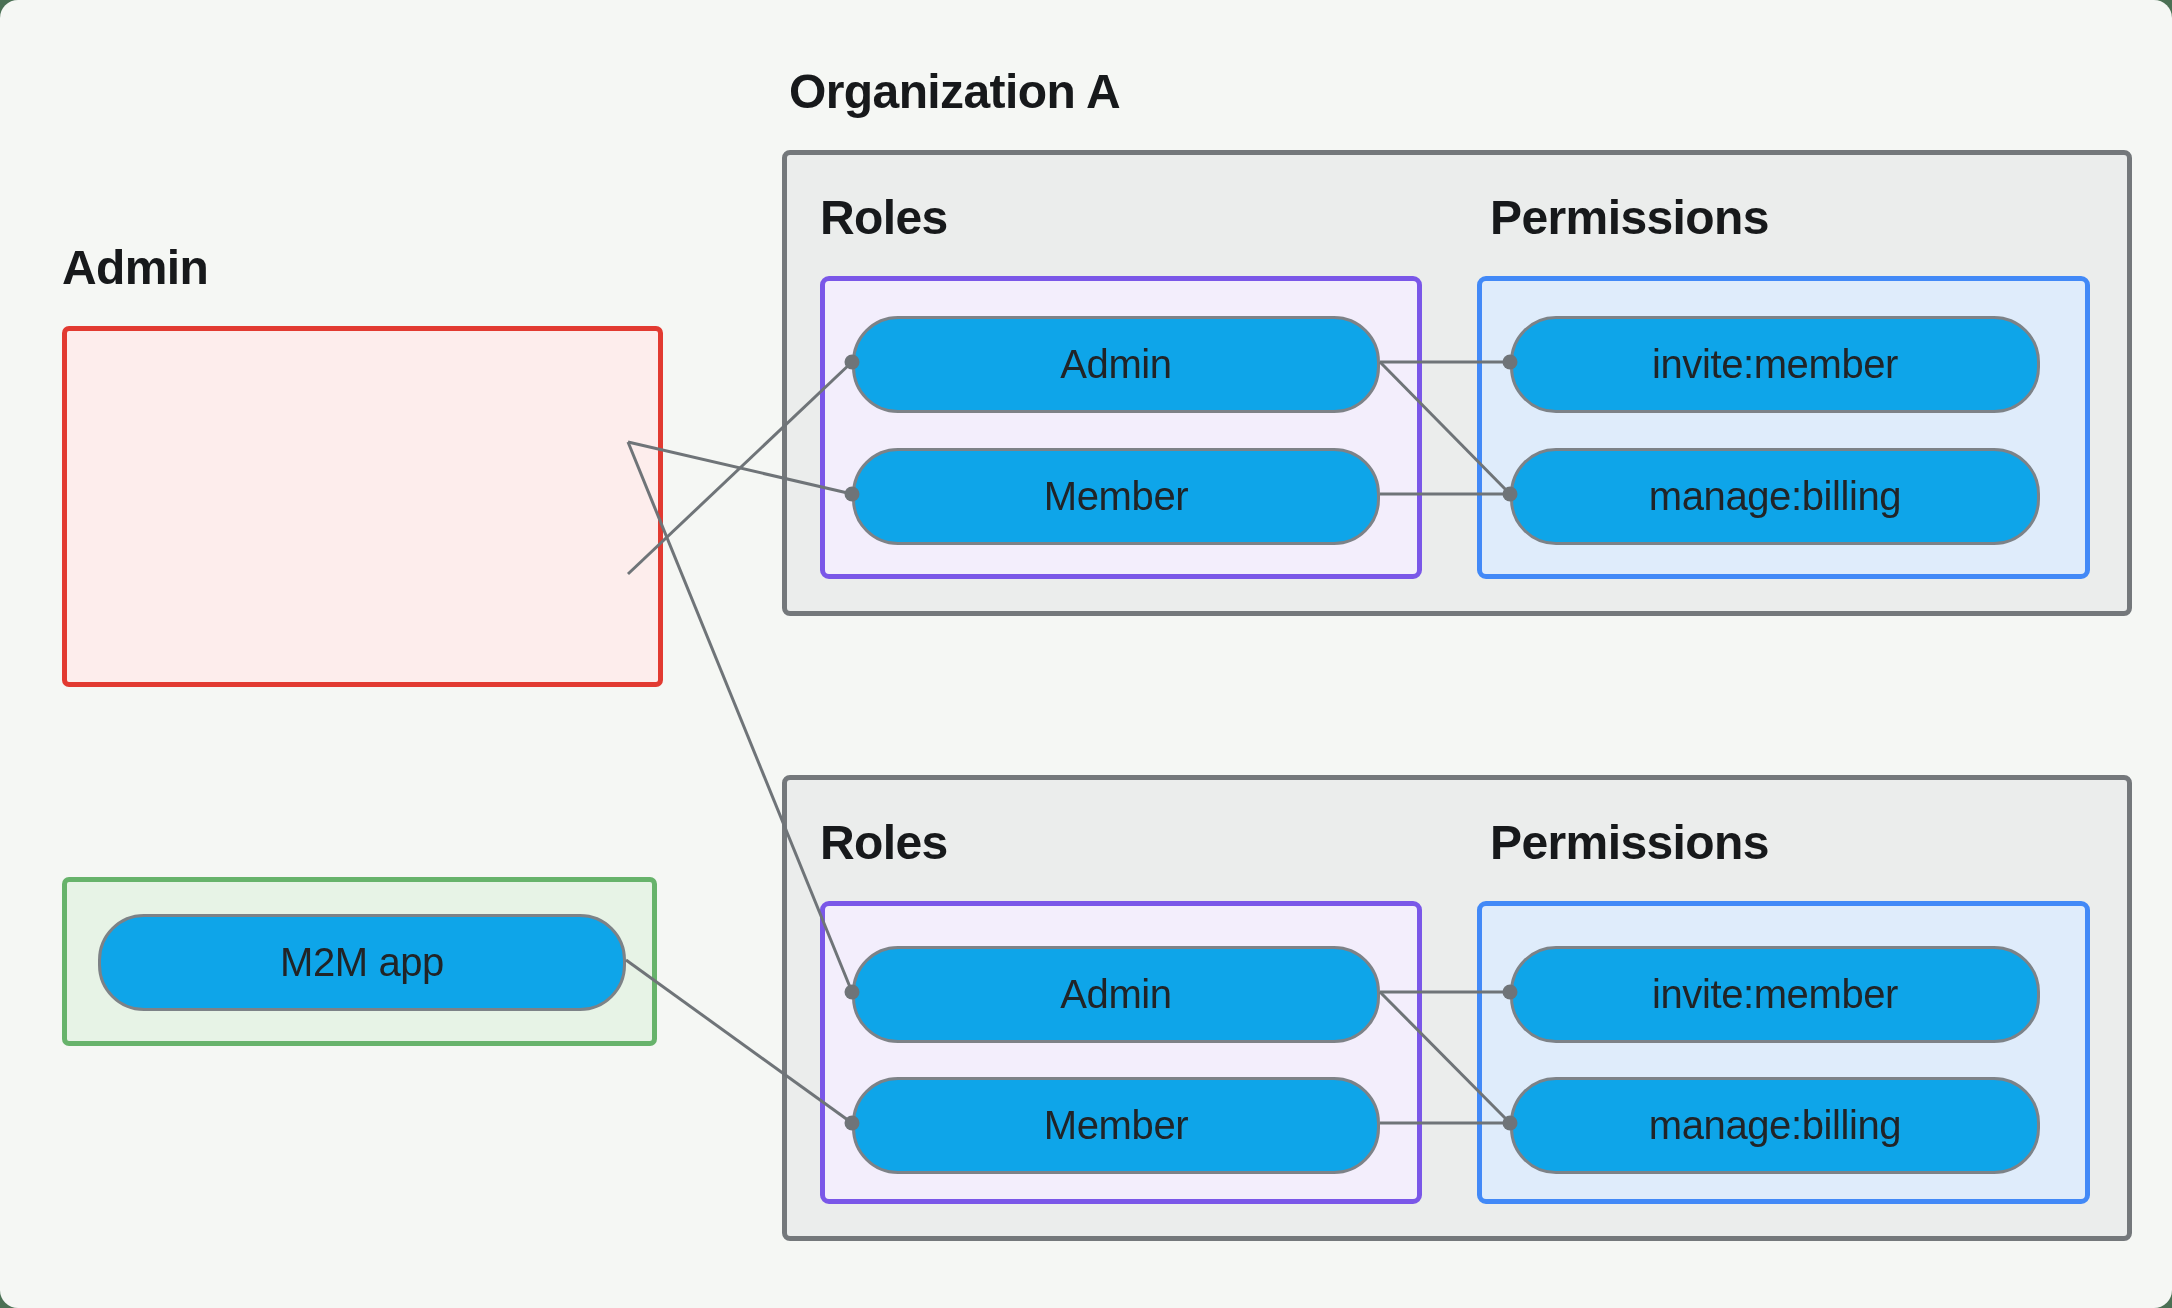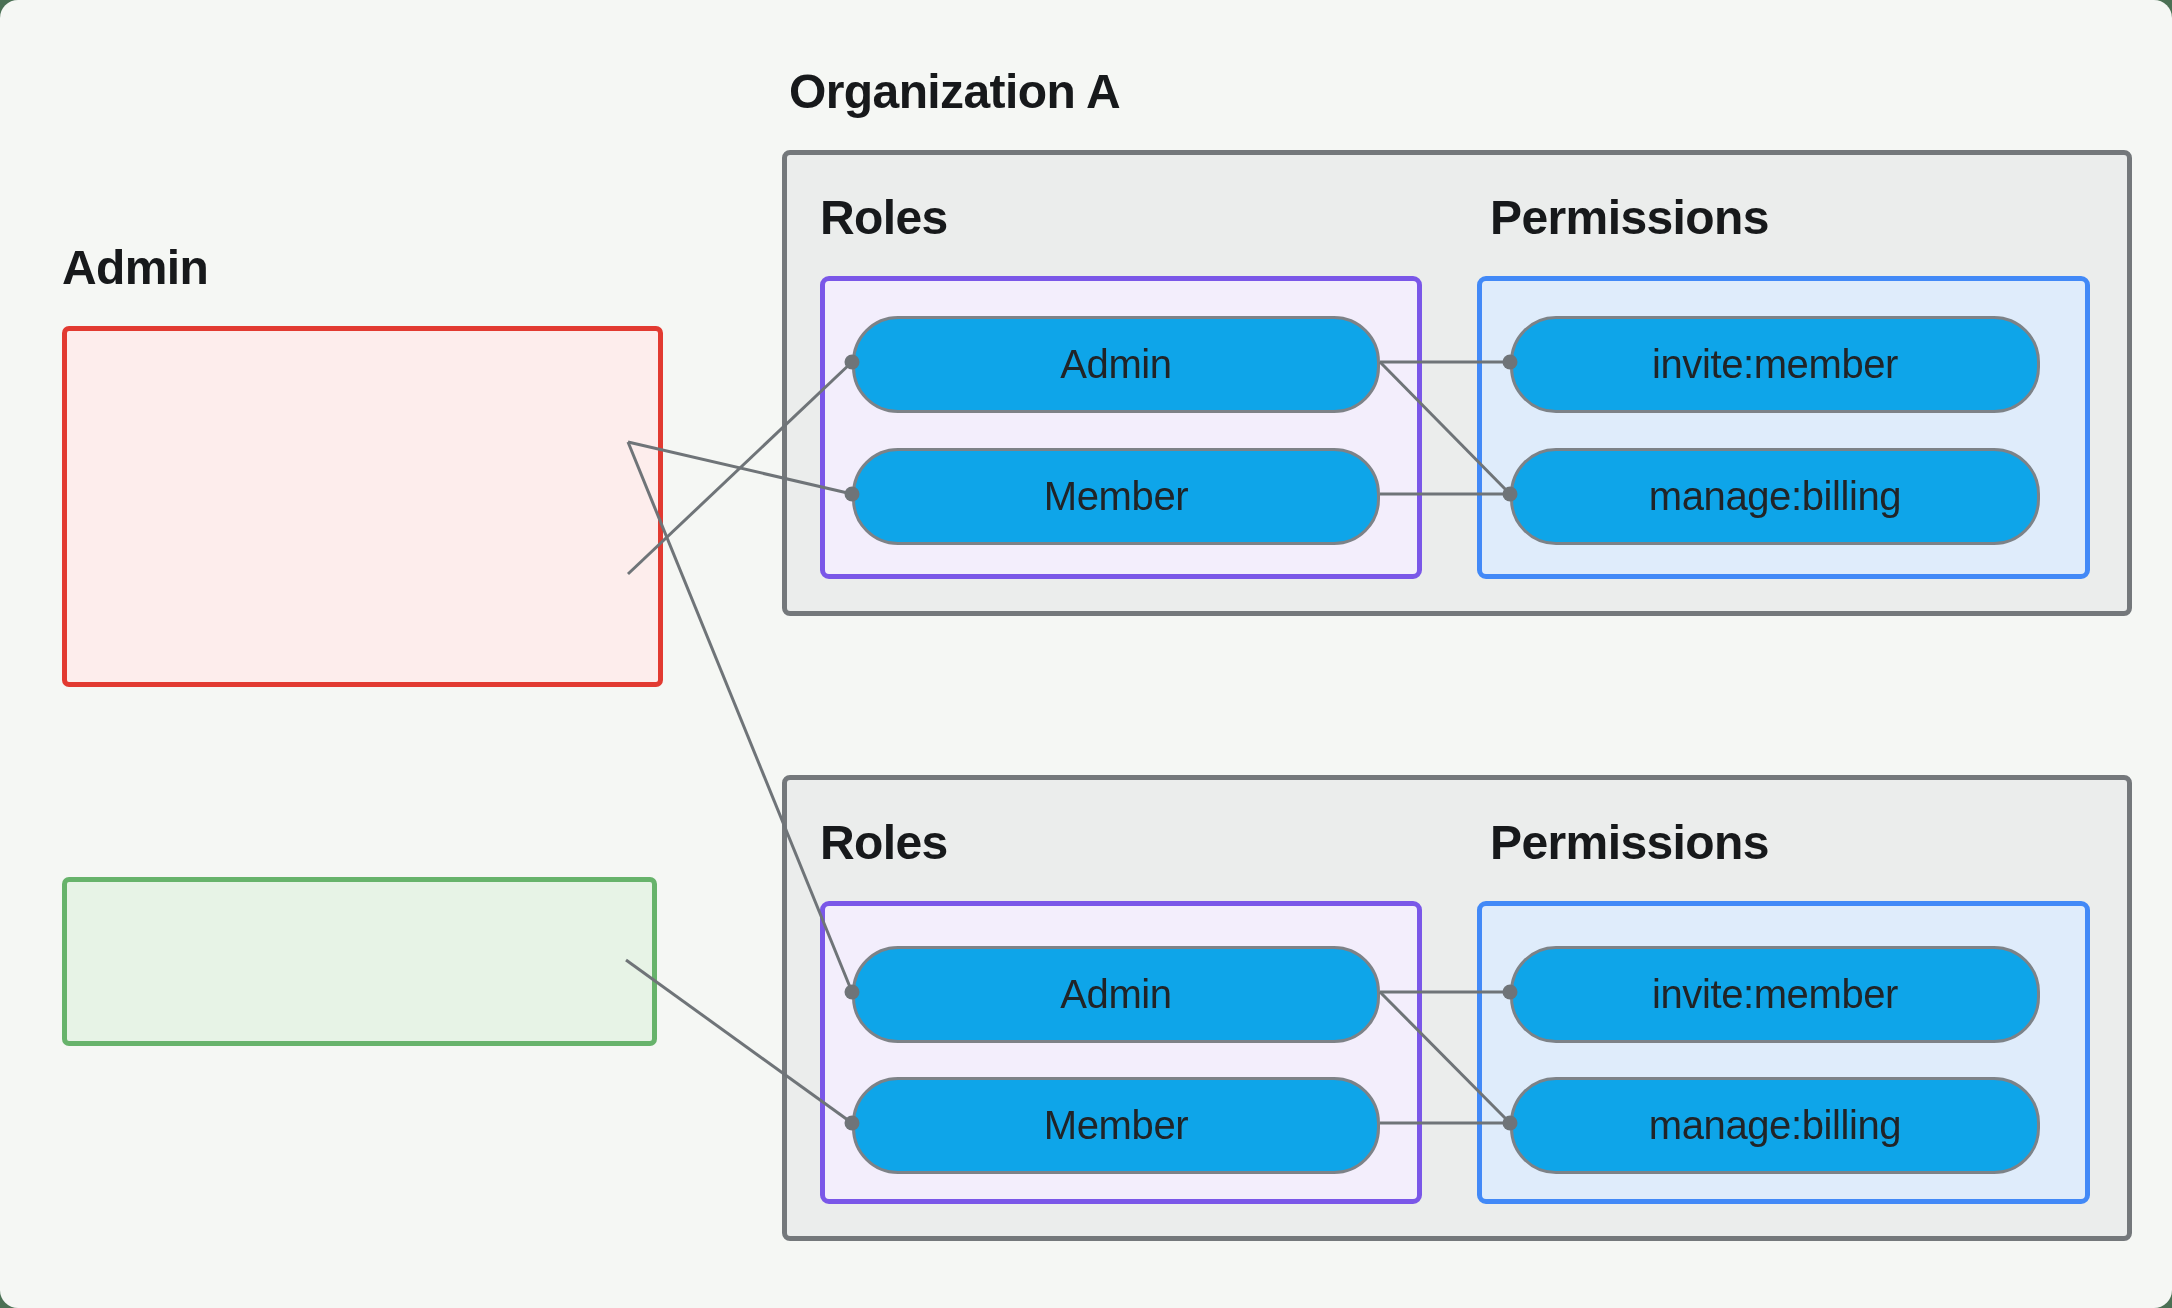--- a/index.html
+++ b/index.html
@@ -39,20 +39,23 @@
 </style>
 </head>
 <body>
 
 <div id="root">
 
   <div class="label" style="left:62px;top:240px">Admin</div>
   <div class="groupbox" style="left: 62px; top: 326px; width: 601px; height: 361px; border-color: rgb(226, 58, 49); background: rgb(253, 237, 236);"></div>
 
   <div class="groupbox" style="left: 62px; top: 877px; width: 595px; height: 169px; border-color: rgb(103, 179, 107); background: rgb(231, 243, 230);"></div>
+  <div class="pill" style="left:98px;top:914px;width:528px">
+    <span>M2M app</span>
+  </div>
 
   <div class="label" style="left:789px;top:64px">Organization A</div>
   <div class="orgbox" style="left:782px;top:150px;width:1350px;height:466px"></div>
   <div class="label" style="left:820px;top:190px">Roles</div>
   <div class="groupbox" style="left: 820px; top: 276px; width: 602px; height: 303px; border-radius: 9px; border-color: rgb(122, 87, 232); background: rgb(243, 238, 252);"></div>
   <div class="pill" style="left:852px;top:316px;width:528px">
     <span>Admin</span>
   </div>
   <div class="pill" style="left:852px;top:448px;width:528px">
     <span>Member</span>

